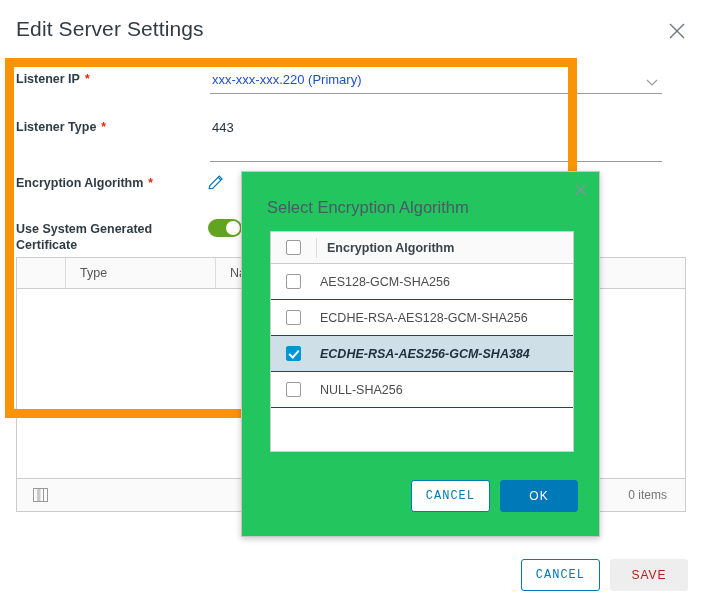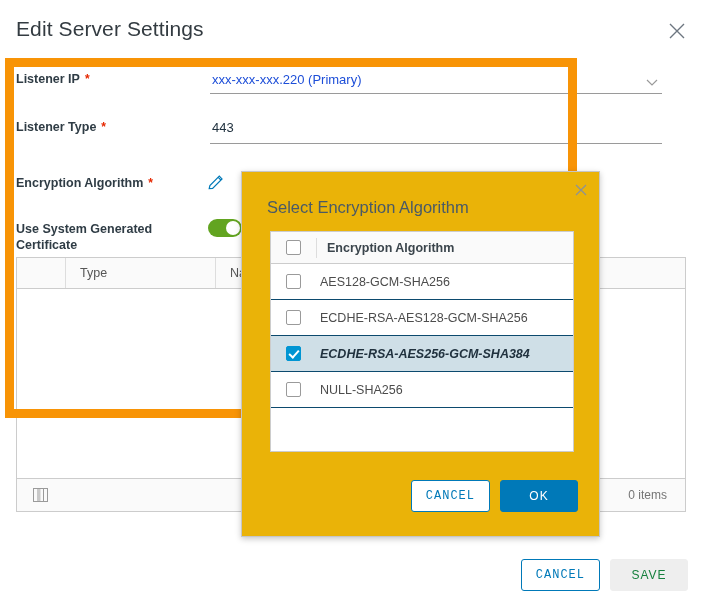--- a/index.html
+++ b/index.html
@@ -101,21 +101,21 @@
     top: 8px;
     width: 12px;
     height: 7px;
   }
   .input-line {
     border: none;
     border-bottom: 1px solid #9a9a9a;
     height: 27px;
     font-size: 13px;
     color: #21323f;
-    padding: 0 0 2px 2px;
+    padding: 0 0 20px 2px;
     line-height: 27px;
   }
 
   
   .pencil-btn {
     position: absolute;
     left: 206px;
     top: 172px;
     width: 20px;
     height: 20px;
@@ -225,21 +225,21 @@
   }
   .btn-outline {
     background: #ffffff;
     border: 1px solid #0079b8;
     color: #0079b8;
     font-family: Liberation Mono, monospace;
   }
   .btn-disabled {
     background: #eeeeee;
     border: 1px solid #eeeeee;
-    color: #15803d;
+    color: #b91c1c;
     cursor: default;
   }
   .btn-primary {
     background: #0079b8;
     border: 1px solid #0079b8;
     color: #ffffff;
   }
 
   
   .highlight-box {
@@ -254,21 +254,21 @@
     z-index: 40;
   }
 
   
   .modal {
     position: absolute;
     left: 241px;
     top: 171px;
     width: 359px;
     height: 366px;
-    background: #eab308;
+    background: #22c55e;
     border: 1px solid #c6c6c6;
     box-shadow: 0 2px 6px rgba(0,0,0,0.22);
     box-sizing: border-box;
     z-index: 50;
   }
   .modal-close {
     position: absolute;
     right: 9px;
     top: 9px;
     width: 18px;

